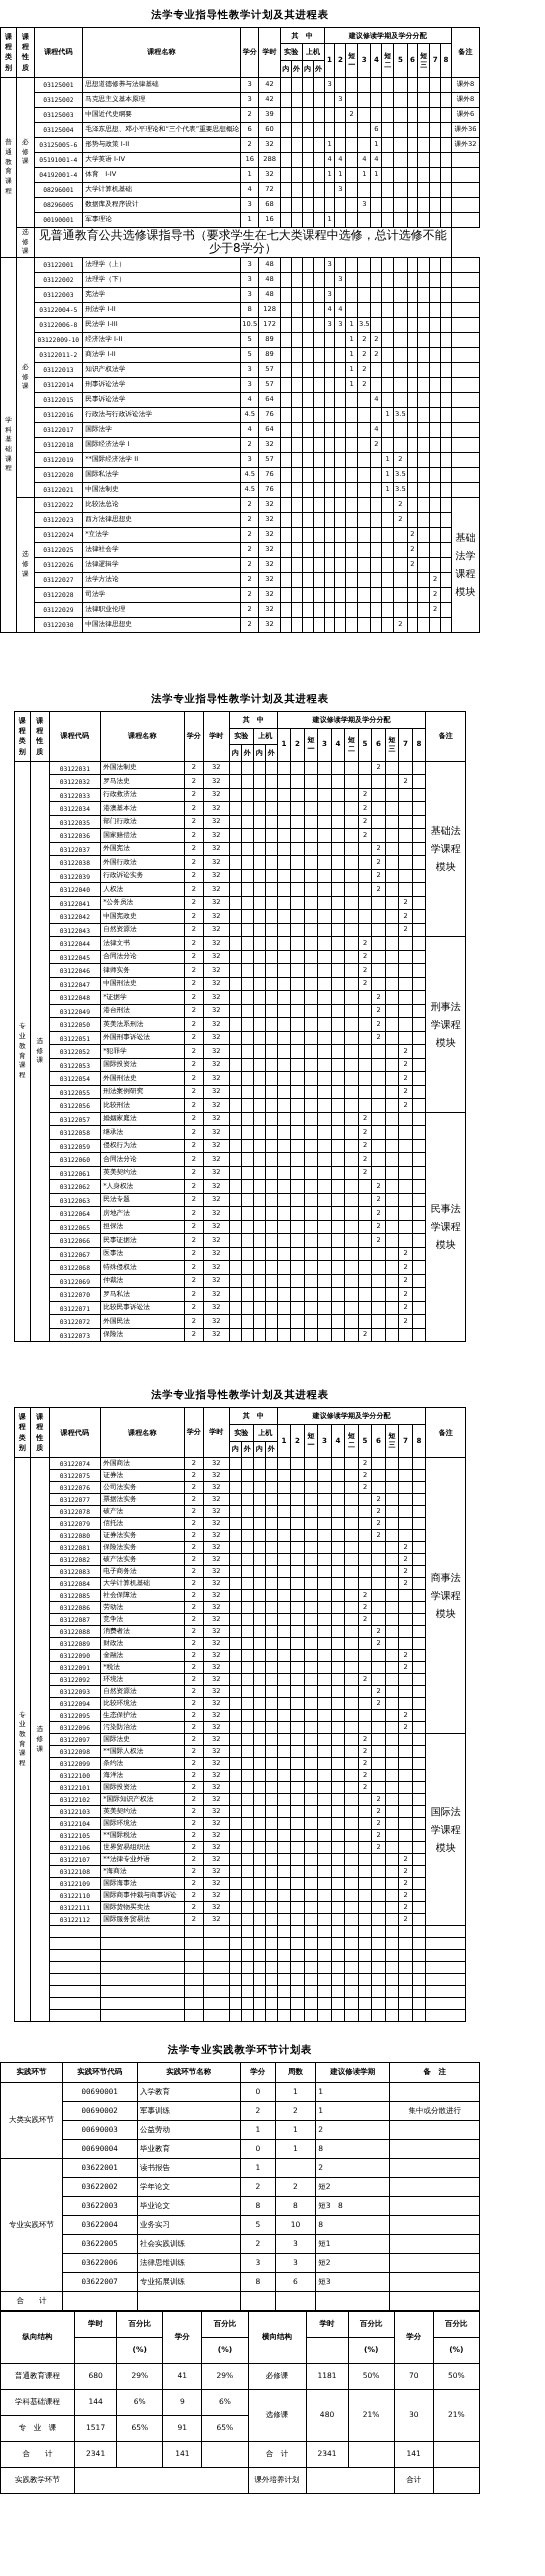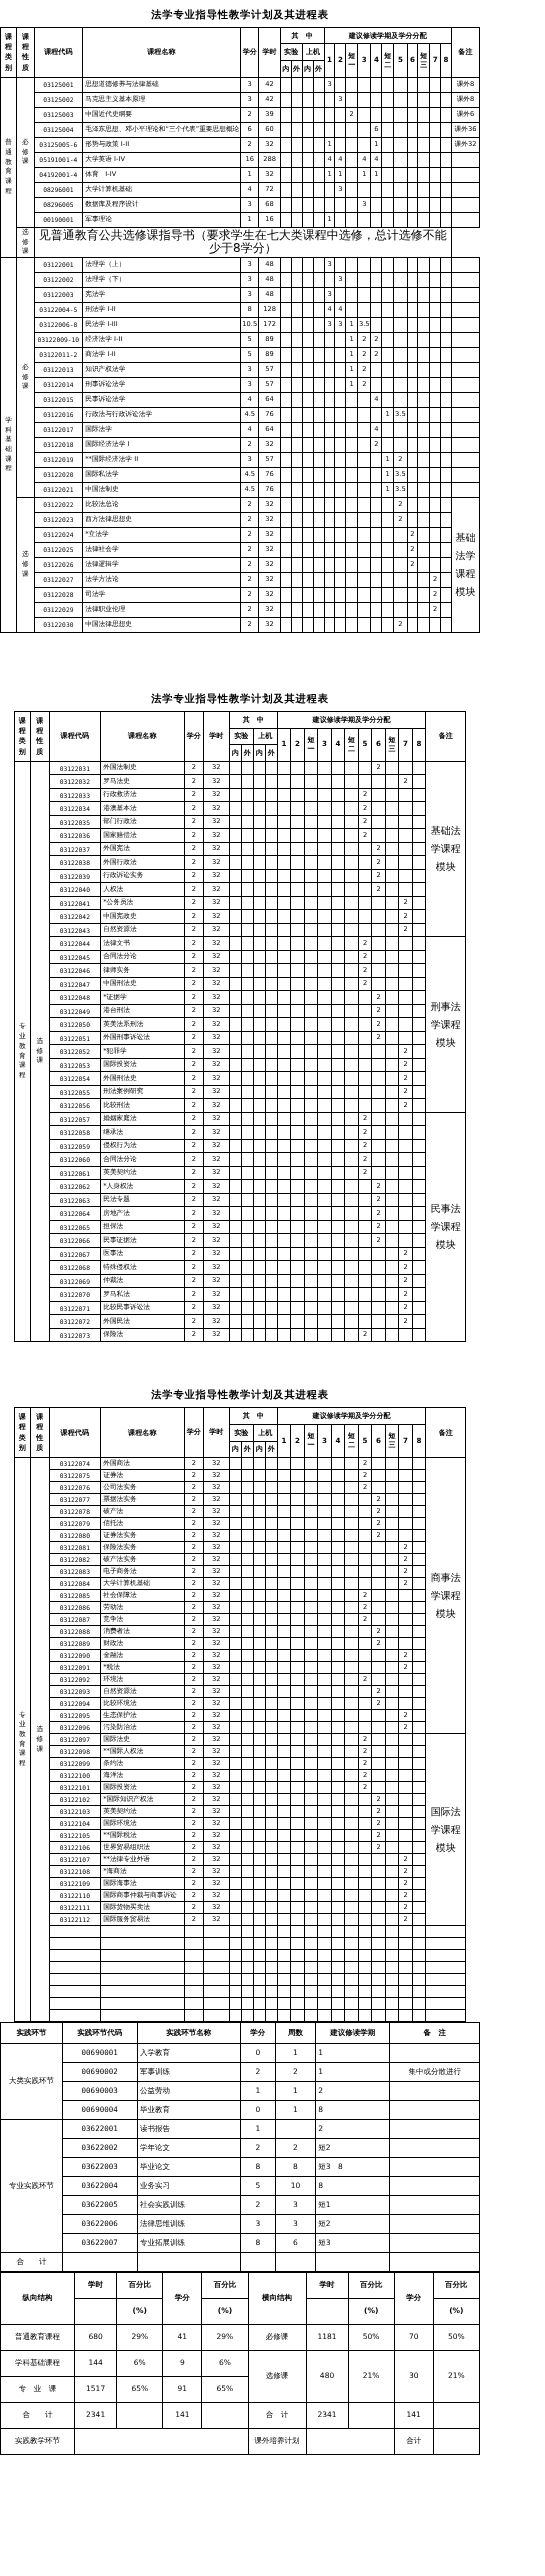--- a/index.html
+++ b/index.html
@@ -2902,20 +2902,21 @@
           <td></td>
           <td></td>
           <td></td>
           <td></td>
           <td></td>
         </tr>
       </tbody>
     </table>
   </div>
 <div class="section" id="sec4">
+    <div class="tbl-title">法学专业实践教学环节计划表</div>
     <table class="prac">
       <colgroup>
         <col style="width: 63px;">
         <col style="width: 76px;">
         <col style="width: 105px;">
         <col style="width: 36px;">
         <col style="width: 41px;">
         <col style="width: 76px;">
         <col style="width: 92px;">
       </colgroup>

